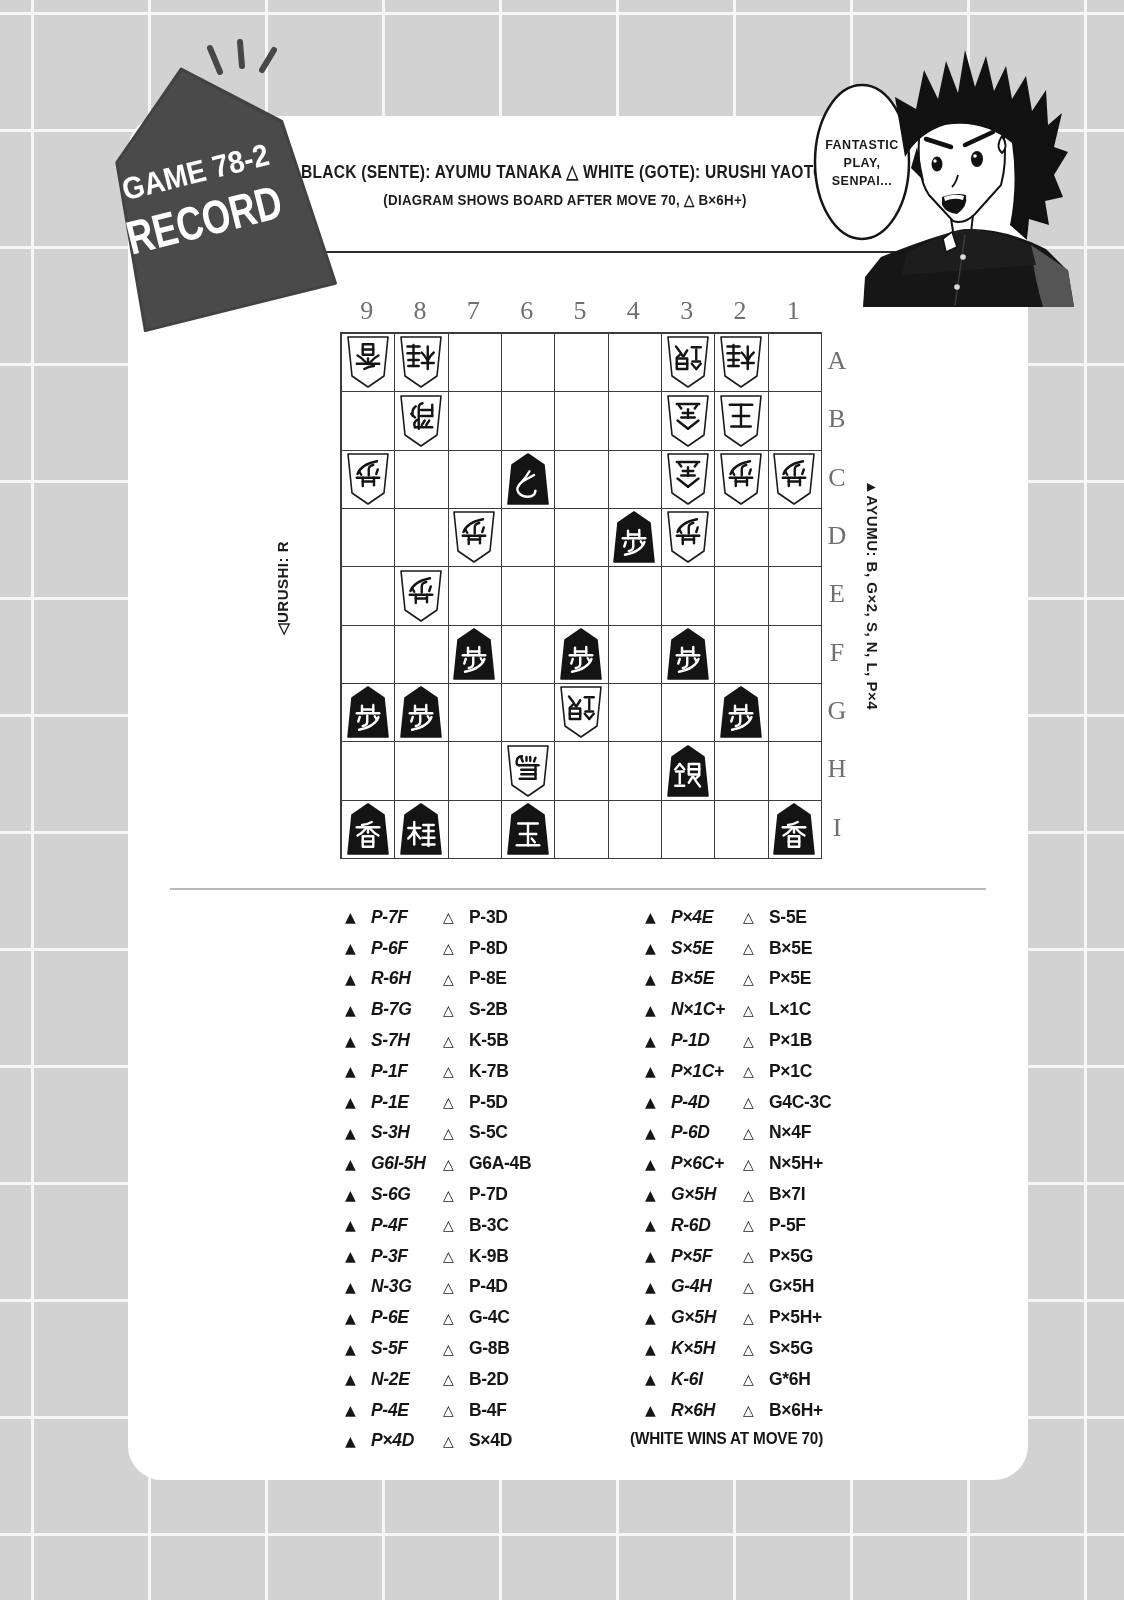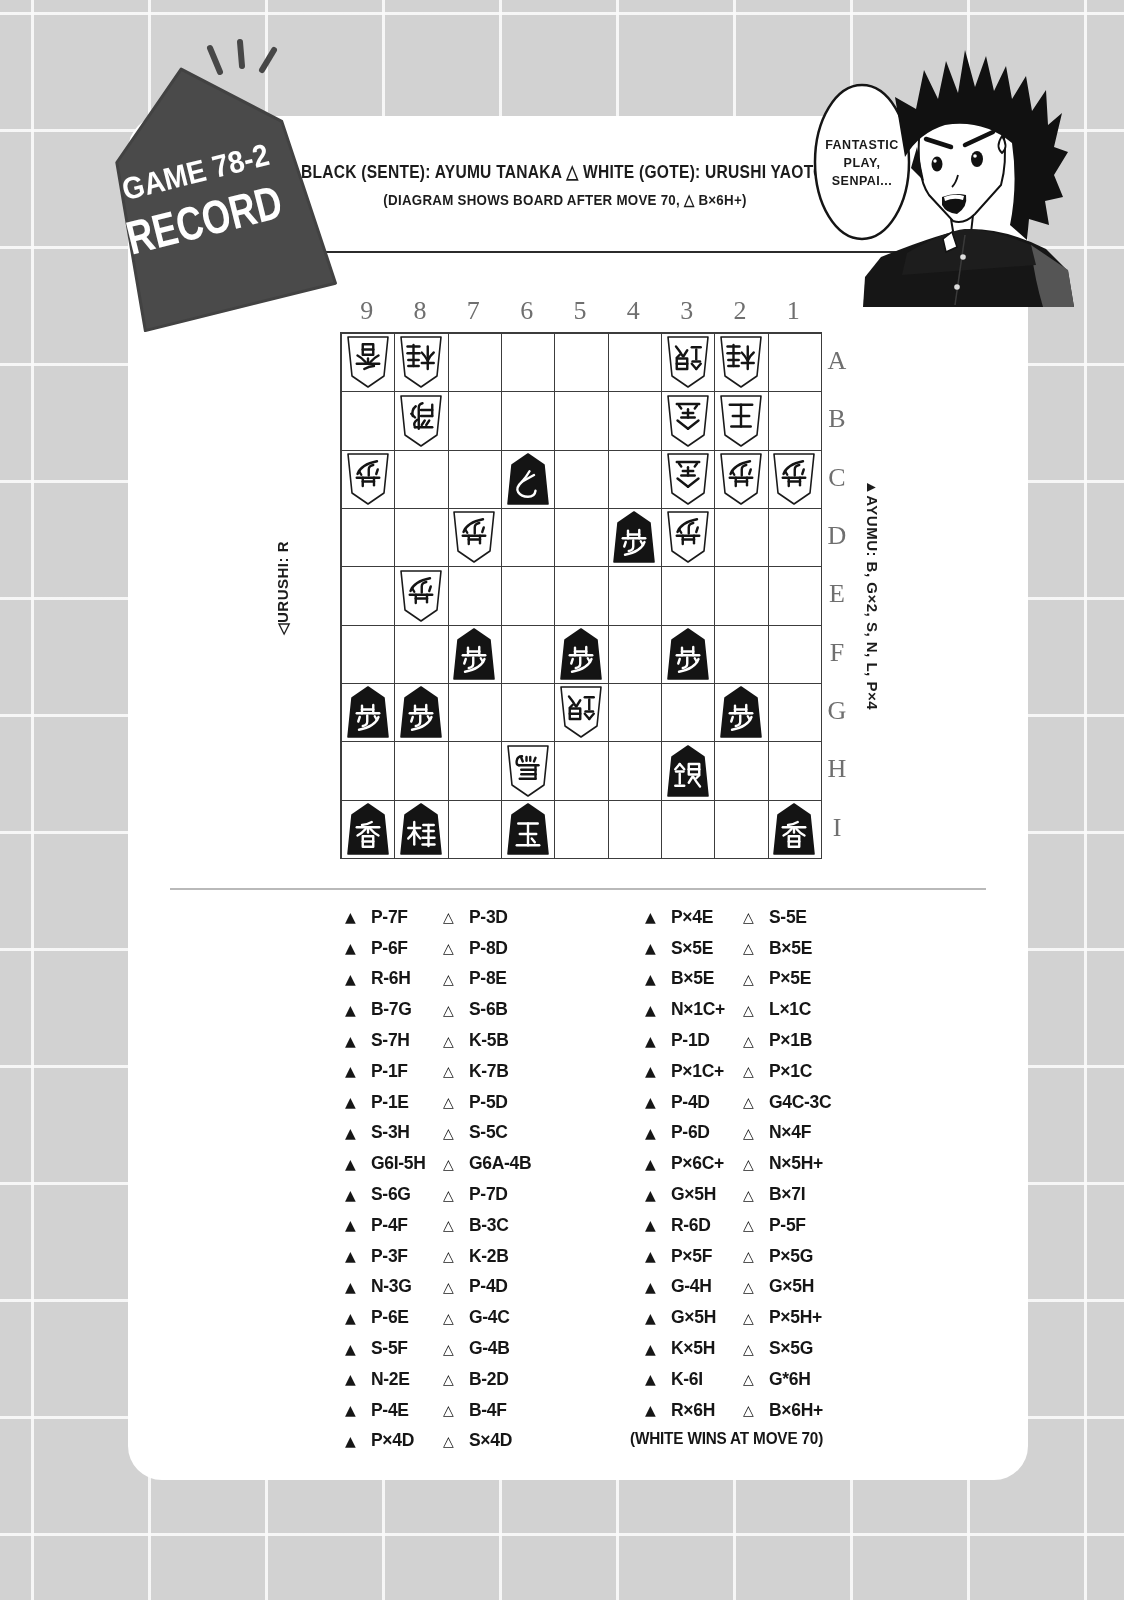--- a/index.html
+++ b/index.html
@@ -31,21 +31,21 @@
   .piece.white{transform:rotate(180deg);}
   .hand-left{position:absolute;left:283px;top:588px;transform:translate(-50%,-50%) rotate(-90deg);
         white-space:nowrap;font-weight:bold;font-size:15px;color:#1c1c1c;letter-spacing:.5px;}
   .hand-right{position:absolute;left:872px;top:595px;transform:translate(-50%,-50%) rotate(90deg);
         white-space:nowrap;font-weight:bold;font-size:15px;color:#1c1c1c;letter-spacing:.5px;}
   .mv-col{position:absolute;top:902px;}
   .mv-col.c1{left:345px;} .mv-col.c2{left:645px;}
   .mv-row{display:flex;height:30.8px;align-items:center;font-weight:bold;font-size:17.5px;
         color:#161616;letter-spacing:-.3px;}
   .mv-row .tri{width:26px;font-family:"DejaVu Sans",sans-serif;font-size:14px;}
-  .mv-row .btxt{width:72px;}
+  .mv-row .btxt{width:72px;font-style:italic;}
   .result{position:absolute;left:630px;top:1429px;white-space:nowrap;font-weight:bold;
         font-size:17px;color:#161616;transform:scaleX(.9);transform-origin:left center;letter-spacing:-.2px;}
   .tag-svg{position:absolute;left:70px;top:30px;}
   .chara-svg{position:absolute;left:805px;top:25px;}
   .tag-text{font-family:"Liberation Sans",sans-serif;font-weight:bold;fill:#ffffff;}
   .bubble-text{font-family:"Liberation Sans",sans-serif;font-weight:bold;fill:#1a1a1a;}
 </style>
 </head>
 <body>
 
@@ -476,21 +476,21 @@
       <div class="mv-row">
         <span class="tri">▲</span>
         <span class="btxt">R-6H</span>
         <span class="tri">△</span>
         <span>P-8E</span>
       </div>
       <div class="mv-row">
         <span class="tri">▲</span>
         <span class="btxt">B-7G</span>
         <span class="tri">△</span>
-        <span>S-6B</span>
+        <span>S-2B</span>
       </div>
       <div class="mv-row">
         <span class="tri">▲</span>
         <span class="btxt">S-7H</span>
         <span class="tri">△</span>
         <span>K-5B</span>
       </div>
       <div class="mv-row">
         <span class="tri">▲</span>
         <span class="btxt">P-1F</span>
@@ -524,39 +524,39 @@
       <div class="mv-row">
         <span class="tri">▲</span>
         <span class="btxt">P-4F</span>
         <span class="tri">△</span>
         <span>B-3C</span>
       </div>
       <div class="mv-row">
         <span class="tri">▲</span>
         <span class="btxt">P-3F</span>
         <span class="tri">△</span>
-        <span>K-2B</span>
+        <span>K-9B</span>
       </div>
       <div class="mv-row">
         <span class="tri">▲</span>
         <span class="btxt">N-3G</span>
         <span class="tri">△</span>
         <span>P-4D</span>
       </div>
       <div class="mv-row">
         <span class="tri">▲</span>
         <span class="btxt">P-6E</span>
         <span class="tri">△</span>
         <span>G-4C</span>
       </div>
       <div class="mv-row">
         <span class="tri">▲</span>
         <span class="btxt">S-5F</span>
         <span class="tri">△</span>
-        <span>G-4B</span>
+        <span>G-8B</span>
       </div>
       <div class="mv-row">
         <span class="tri">▲</span>
         <span class="btxt">N-2E</span>
         <span class="tri">△</span>
         <span>B-2D</span>
       </div>
       <div class="mv-row">
         <span class="tri">▲</span>
         <span class="btxt">P-4E</span>

